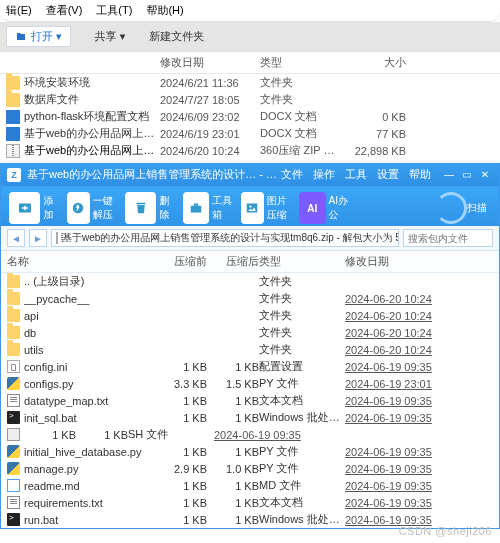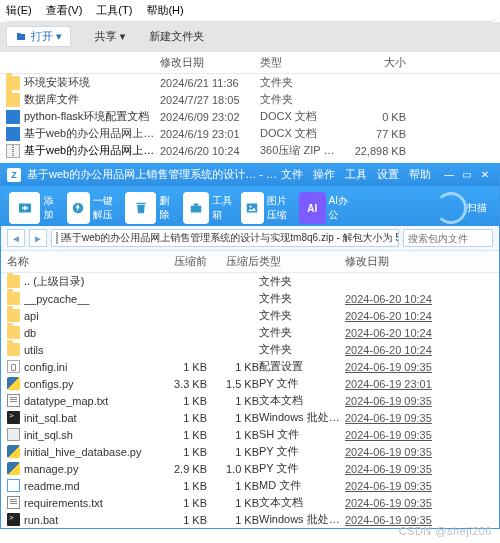--- a/index.html
+++ b/index.html
@@ -306,21 +306,20 @@
       <div class="zip-row">
         <div class="ico bat-ico"></div>
     <div class="n">init_sql.bat</div>
     <div class="b">1 KB</div>
     <div class="a">1 KB</div>
     <div class="t">Windows 批处理…</div>
     <div class="d">2024-06-19 09:35</div>
       </div>
       <div class="zip-row">
         <div class="ico sh-ico"></div>
-    <div class="n">init_sql.sh</div>
     <div class="b">1 KB</div>
     <div class="a">1 KB</div>
     <div class="t">SH 文件</div>
     <div class="d">2024-06-19 09:35</div>
       </div>
       <div class="zip-row">
         <div class="ico py-ico"></div>
     <div class="n">initial_hive_database.py</div>
     <div class="b">1 KB</div>
     <div class="a">1 KB</div>

